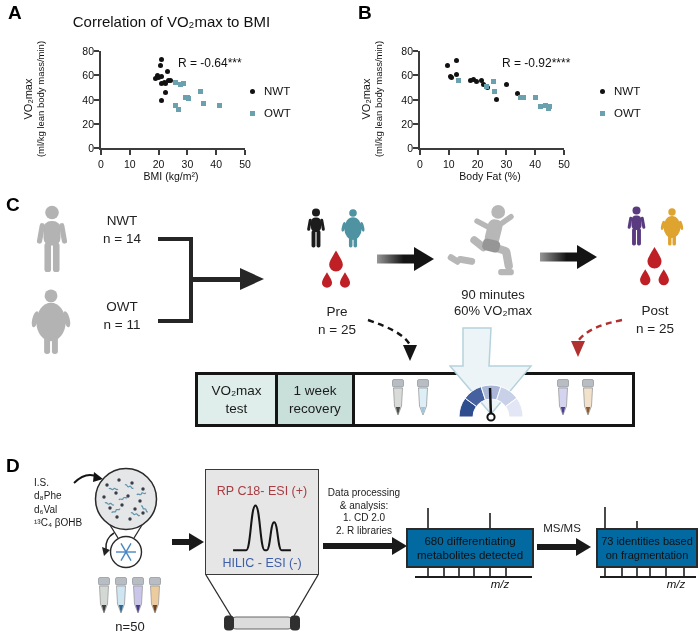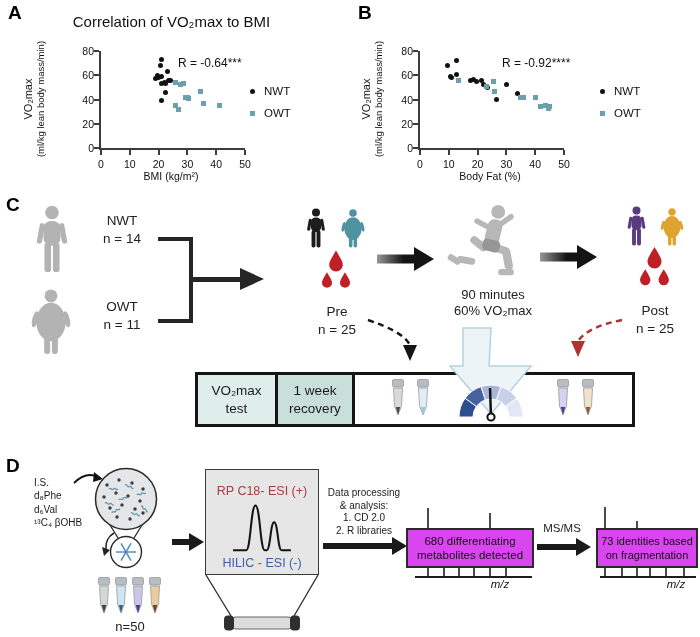--- a/index.html
+++ b/index.html
@@ -48,21 +48,21 @@
   .arr2 .sh{height:6px;background:#1a1a1a}
   .arr2 .hd{border-top:9px solid transparent;border-bottom:9px solid transparent;border-left:15px solid #1a1a1a}
   .tl{position:absolute;top:372px;height:55px;border:3px solid #151515;box-sizing:border-box;
       display:flex;flex-direction:column;justify-content:center;text-align:center;
       font-size:13.5px;line-height:17.5px;z-index:1;color:#1b1b1b}
   .bigarrow{z-index:2}
   .gauge{z-index:3}
   .tube{position:absolute;z-index:2}
   
   .dtext{position:absolute;font-size:10px;line-height:13.4px;color:#1b1b1b}
-  .dbox{position:absolute;background:#d946ef;border:2px solid #2a2a2a;box-sizing:border-box;
+  .dbox{position:absolute;background:#0369a1;border:2px solid #2a2a2a;box-sizing:border-box;
         display:flex;flex-direction:column;justify-content:center;text-align:center;z-index:2}
   .rpbox{position:absolute;left:205px;top:469px;width:114px;height:106px;background:#e6e6e6;
          border:1.6px solid #3a3a3a;box-sizing:border-box;text-align:center;z-index:2}
   .rp-red{font-size:12.5px;color:var(--rp_red);margin-top:14px}
   .hilic-blue{font-size:12.5px;color:var(--hilic_blue);margin-top:2px}
   .mz{position:absolute;font-size:11.5px;font-style:italic;width:40px;text-align:center;z-index:2}
   .decor{position:absolute;left:0;top:455px;width:700px;height:182px;z-index:1}
 </style>
 </head>
 <body>

